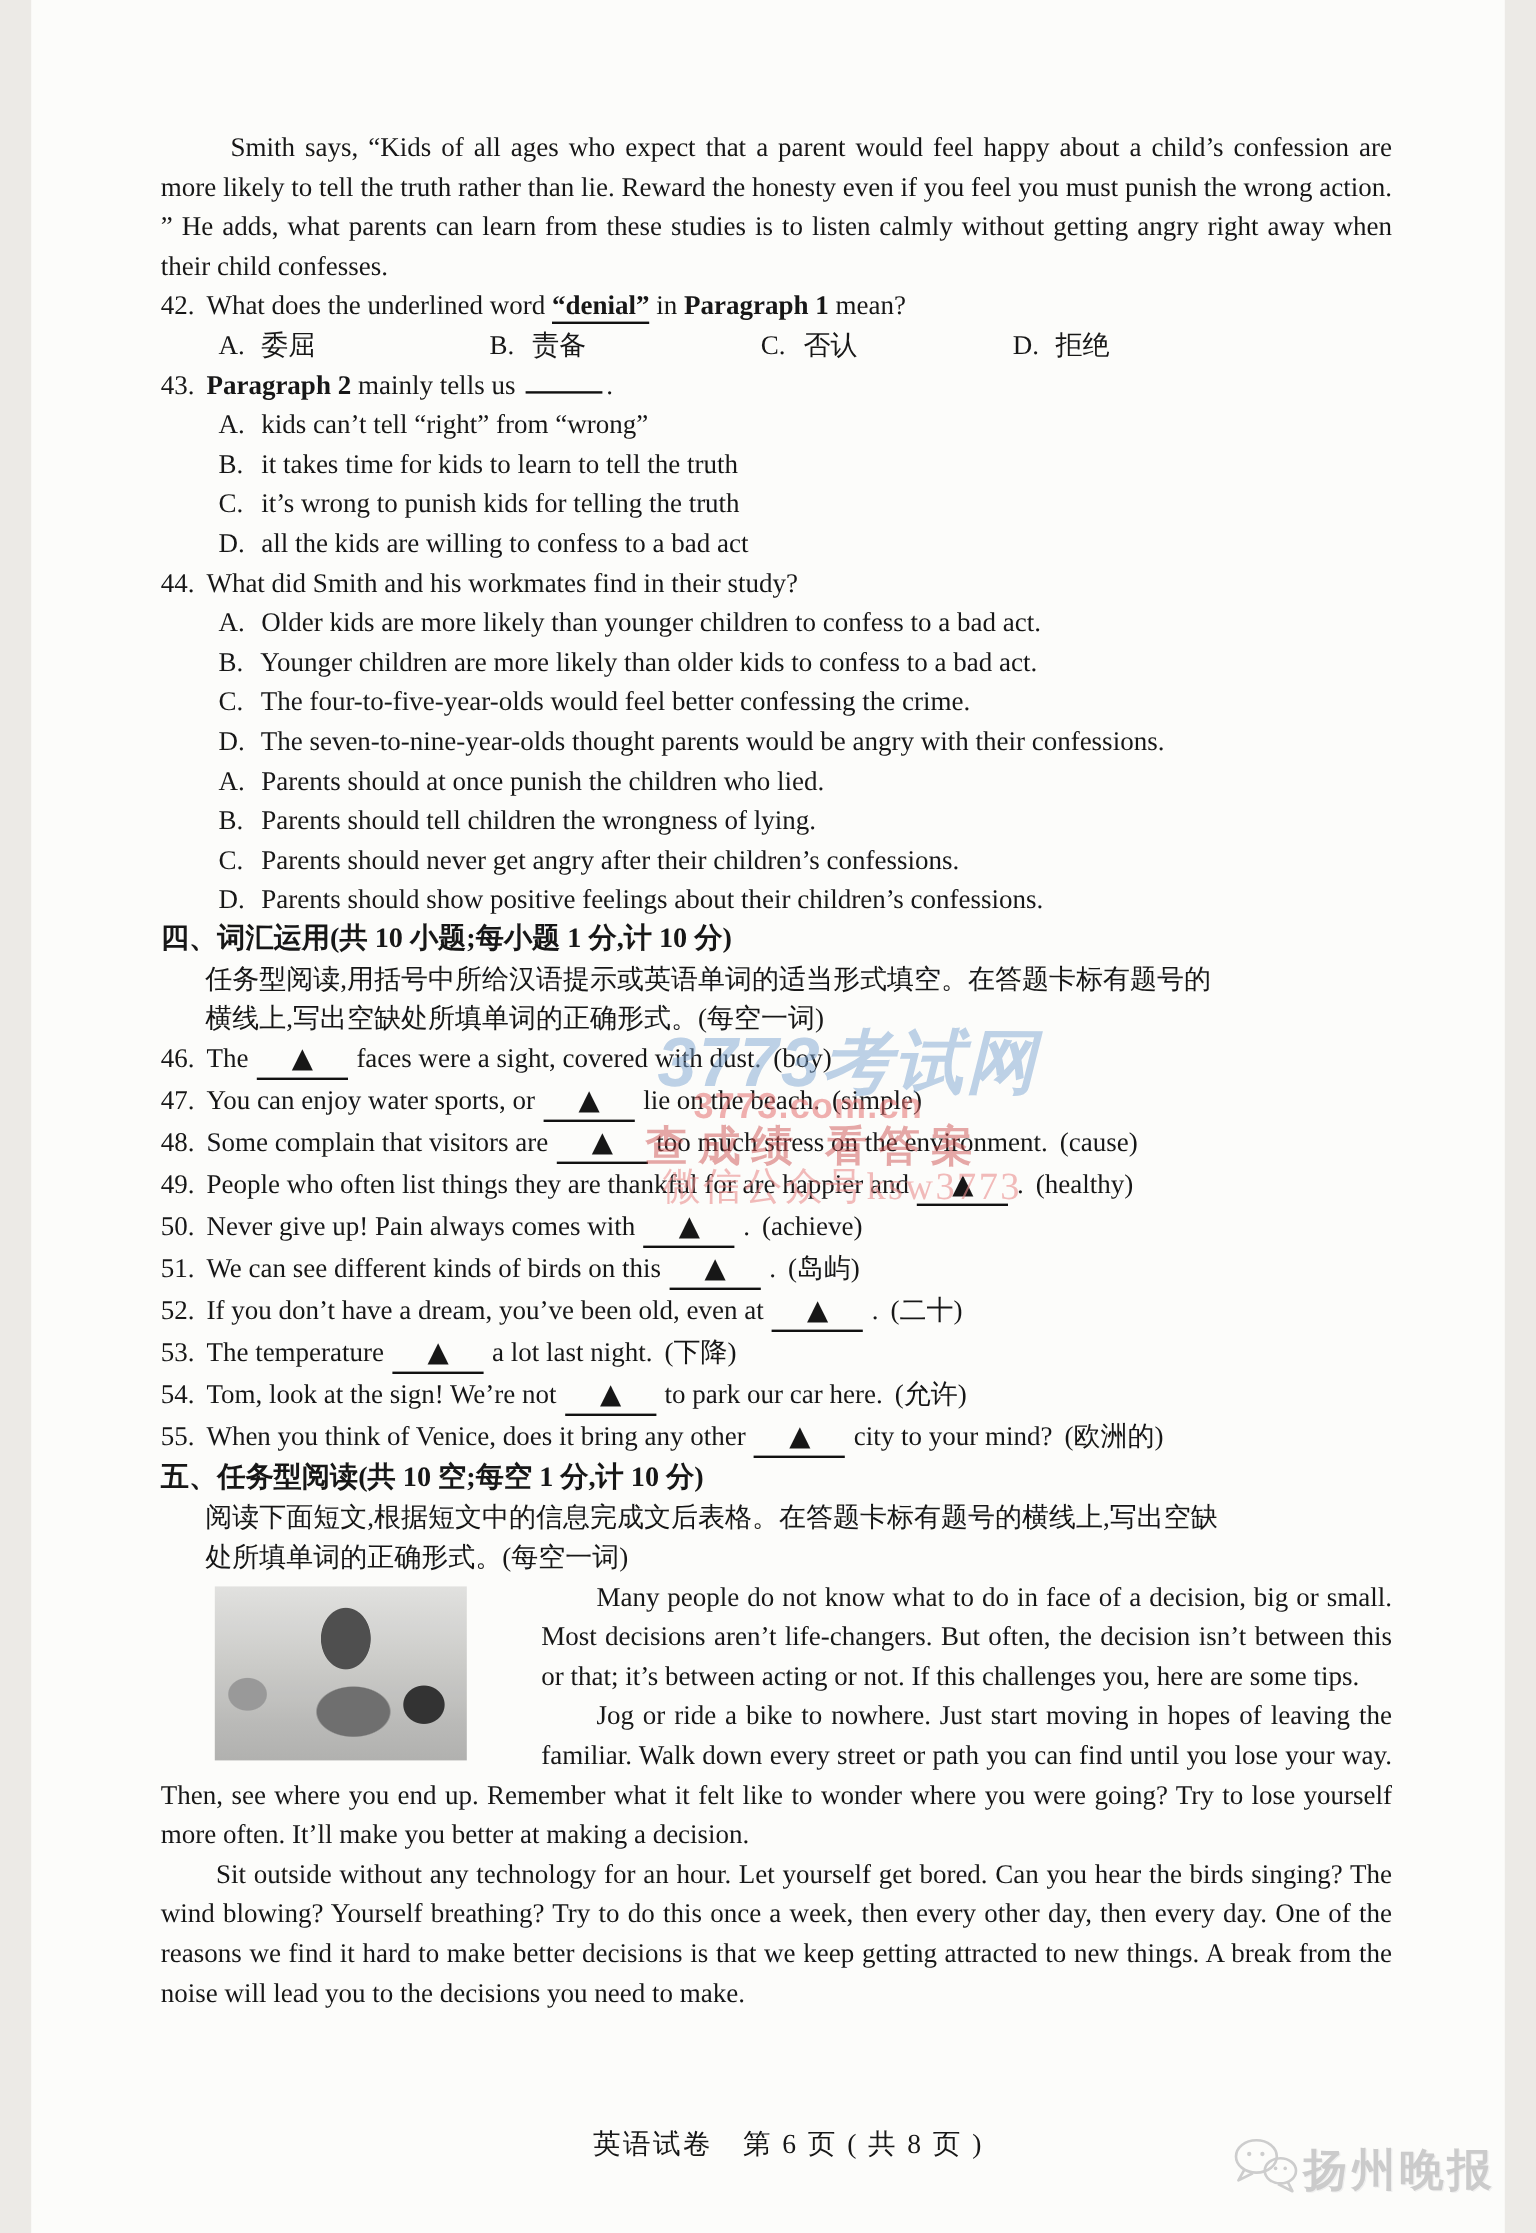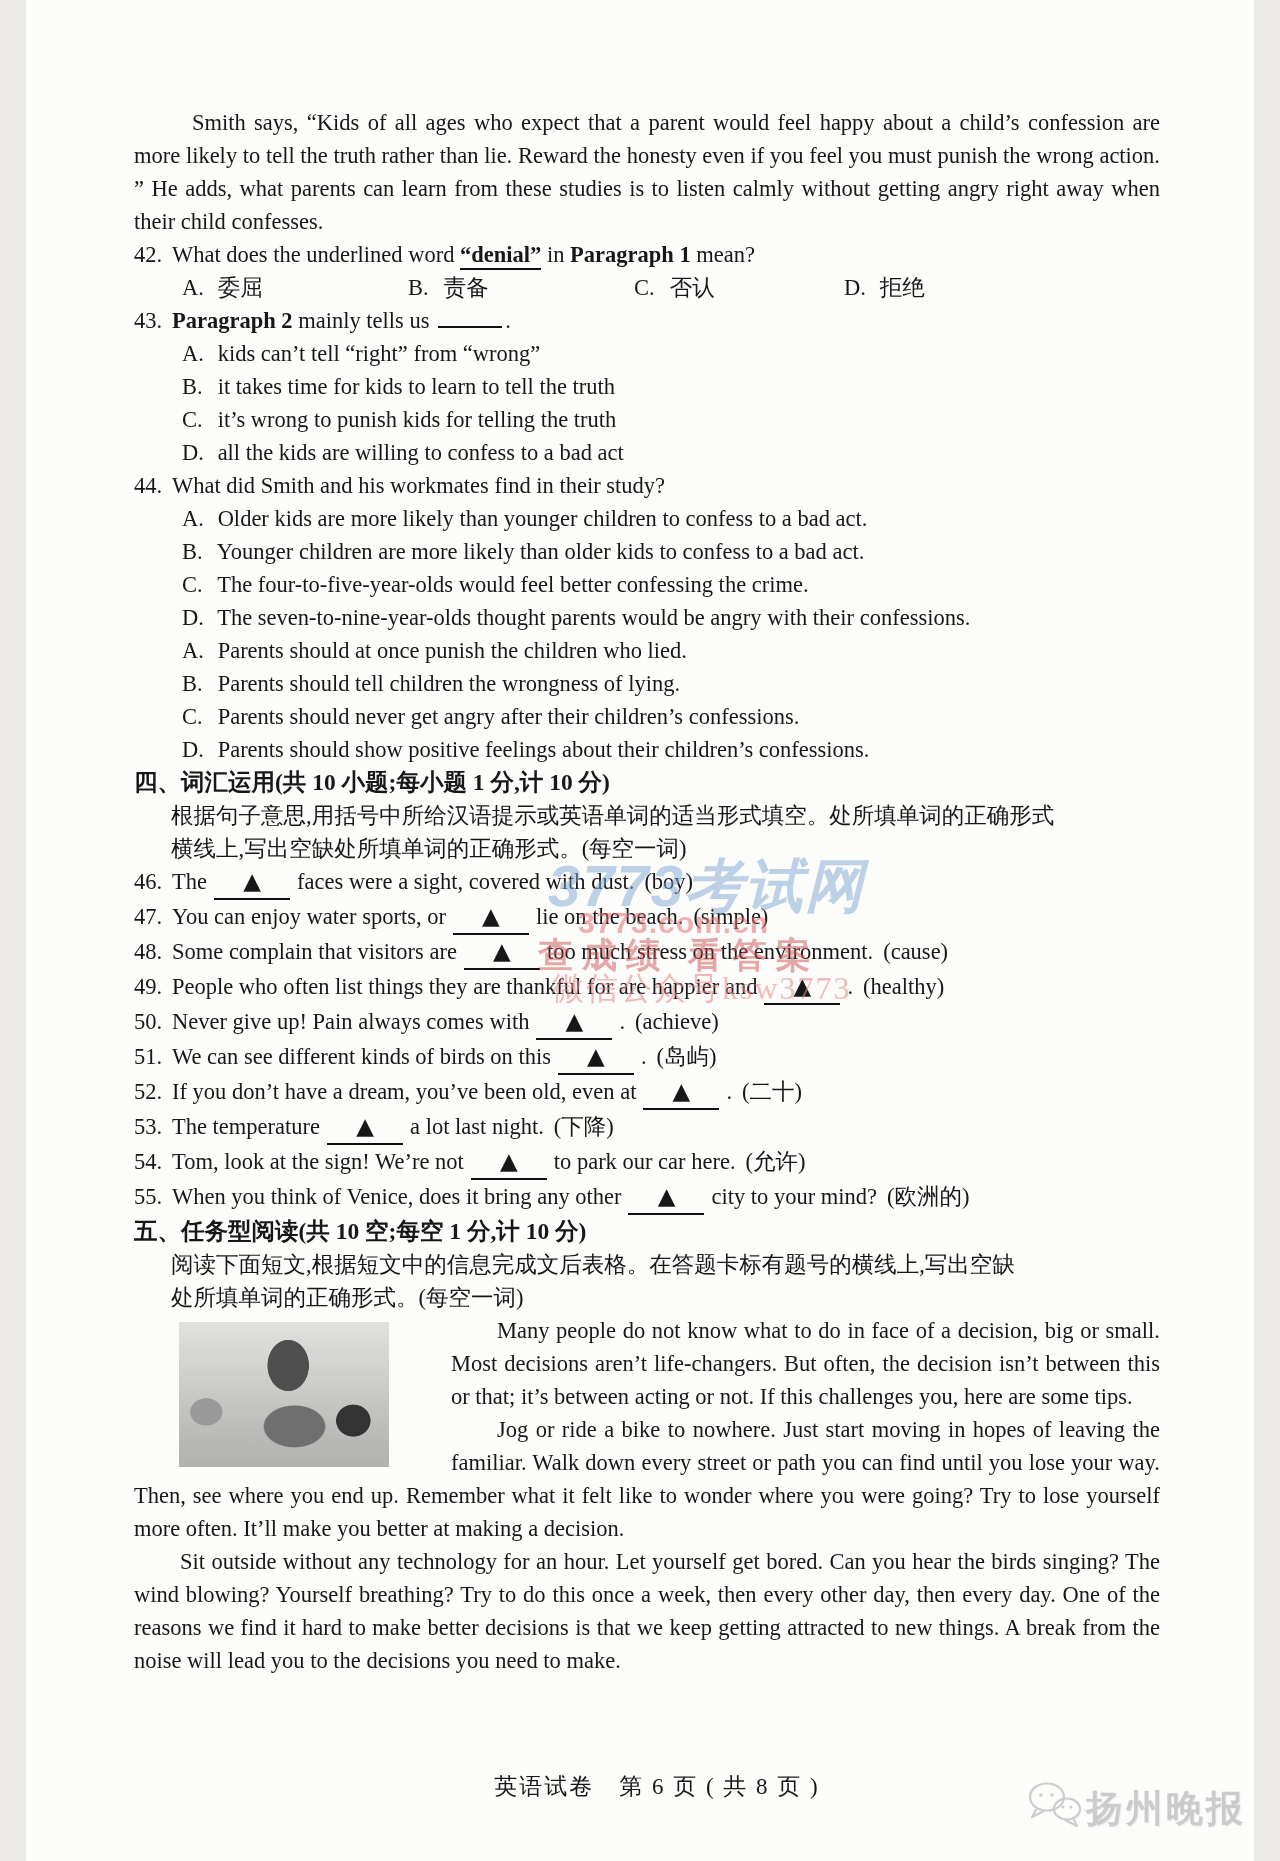--- a/index.html
+++ b/index.html
@@ -97,21 +97,21 @@
     <div class="opt-line"><span class="opt-label">B.</span> <span>Younger children are more likely than older kids to confess to a bad act.</span></div>
     <div class="opt-line"><span class="opt-label">C.</span> <span>The four-to-five-year-olds would feel better confessing the crime.</span></div>
     <div class="opt-line"><span class="opt-label">D.</span> <span>The seven-to-nine-year-olds thought parents would be angry with their confessions.</span></div>
 
     <div class="opt-line"><span class="opt-label">A.</span> <span>Parents should at once punish the children who lied.</span></div>
     <div class="opt-line"><span class="opt-label">B.</span> <span>Parents should tell children the wrongness of lying.</span></div>
     <div class="opt-line"><span class="opt-label">C.</span> <span>Parents should never get angry after their children’s confessions.</span></div>
     <div class="opt-line"><span class="opt-label">D.</span> <span>Parents should show positive feelings about their children’s confessions.</span></div>
 
     <div class="sec-heading">四、词汇运用(共 10 小题;每小题 1 分,计 10 分)</div>
-    <div class="instr">根据句子意思,用括号中所给汉语提示或英语单词的适当形式填空。处所填单词的正确形式</div>
+    <div class="instr">任务型阅读,用括号中所给汉语提示或英语单词的适当形式填空。在答题卡标有题号的</div>
     <div class="instr">横线上,写出空缺处所填单词的正确形式。(每空一词)</div>
 
     <div class="vitem"><span class="qnum">46.</span><span>The</span><span class="blank"><span class="tri">▲</span></span><span>faces were a sight, covered with dust.</span><span class="hint">(boy)</span></div>
     <div class="vitem"><span class="qnum">47.</span><span>You can enjoy water sports, or</span><span class="blank"><span class="tri">▲</span></span><span>lie on the beach.</span><span class="hint">(simple)</span></div>
     <div class="vitem"><span class="qnum">48.</span><span>Some complain that visitors are</span><span class="blank"><span class="tri">▲</span></span><span>too much stress on the environment.</span><span class="hint">(cause)</span></div>
     <div class="vitem"><span class="qnum">49.</span><span>People who often list things they are thankful for are happier and</span><span class="blank"><span class="tri">▲</span></span><span>.</span><span class="hint">(healthy)</span></div>
     <div class="vitem"><span class="qnum">50.</span><span>Never give up! Pain always comes with</span><span class="blank"><span class="tri">▲</span></span><span>.</span><span class="hint">(achieve)</span></div>
     <div class="vitem"><span class="qnum">51.</span><span>We can see different kinds of birds on this</span><span class="blank"><span class="tri">▲</span></span><span>.</span><span class="hint">(岛屿)</span></div>
     <div class="vitem"><span class="qnum">52.</span><span>If you don’t have a dream, you’ve been old, even at</span><span class="blank"><span class="tri">▲</span></span><span>.</span><span class="hint">(二十)</span></div>
     <div class="vitem"><span class="qnum">53.</span><span>The temperature</span><span class="blank"><span class="tri">▲</span></span><span>a lot last night.</span><span class="hint">(下降)</span></div>

